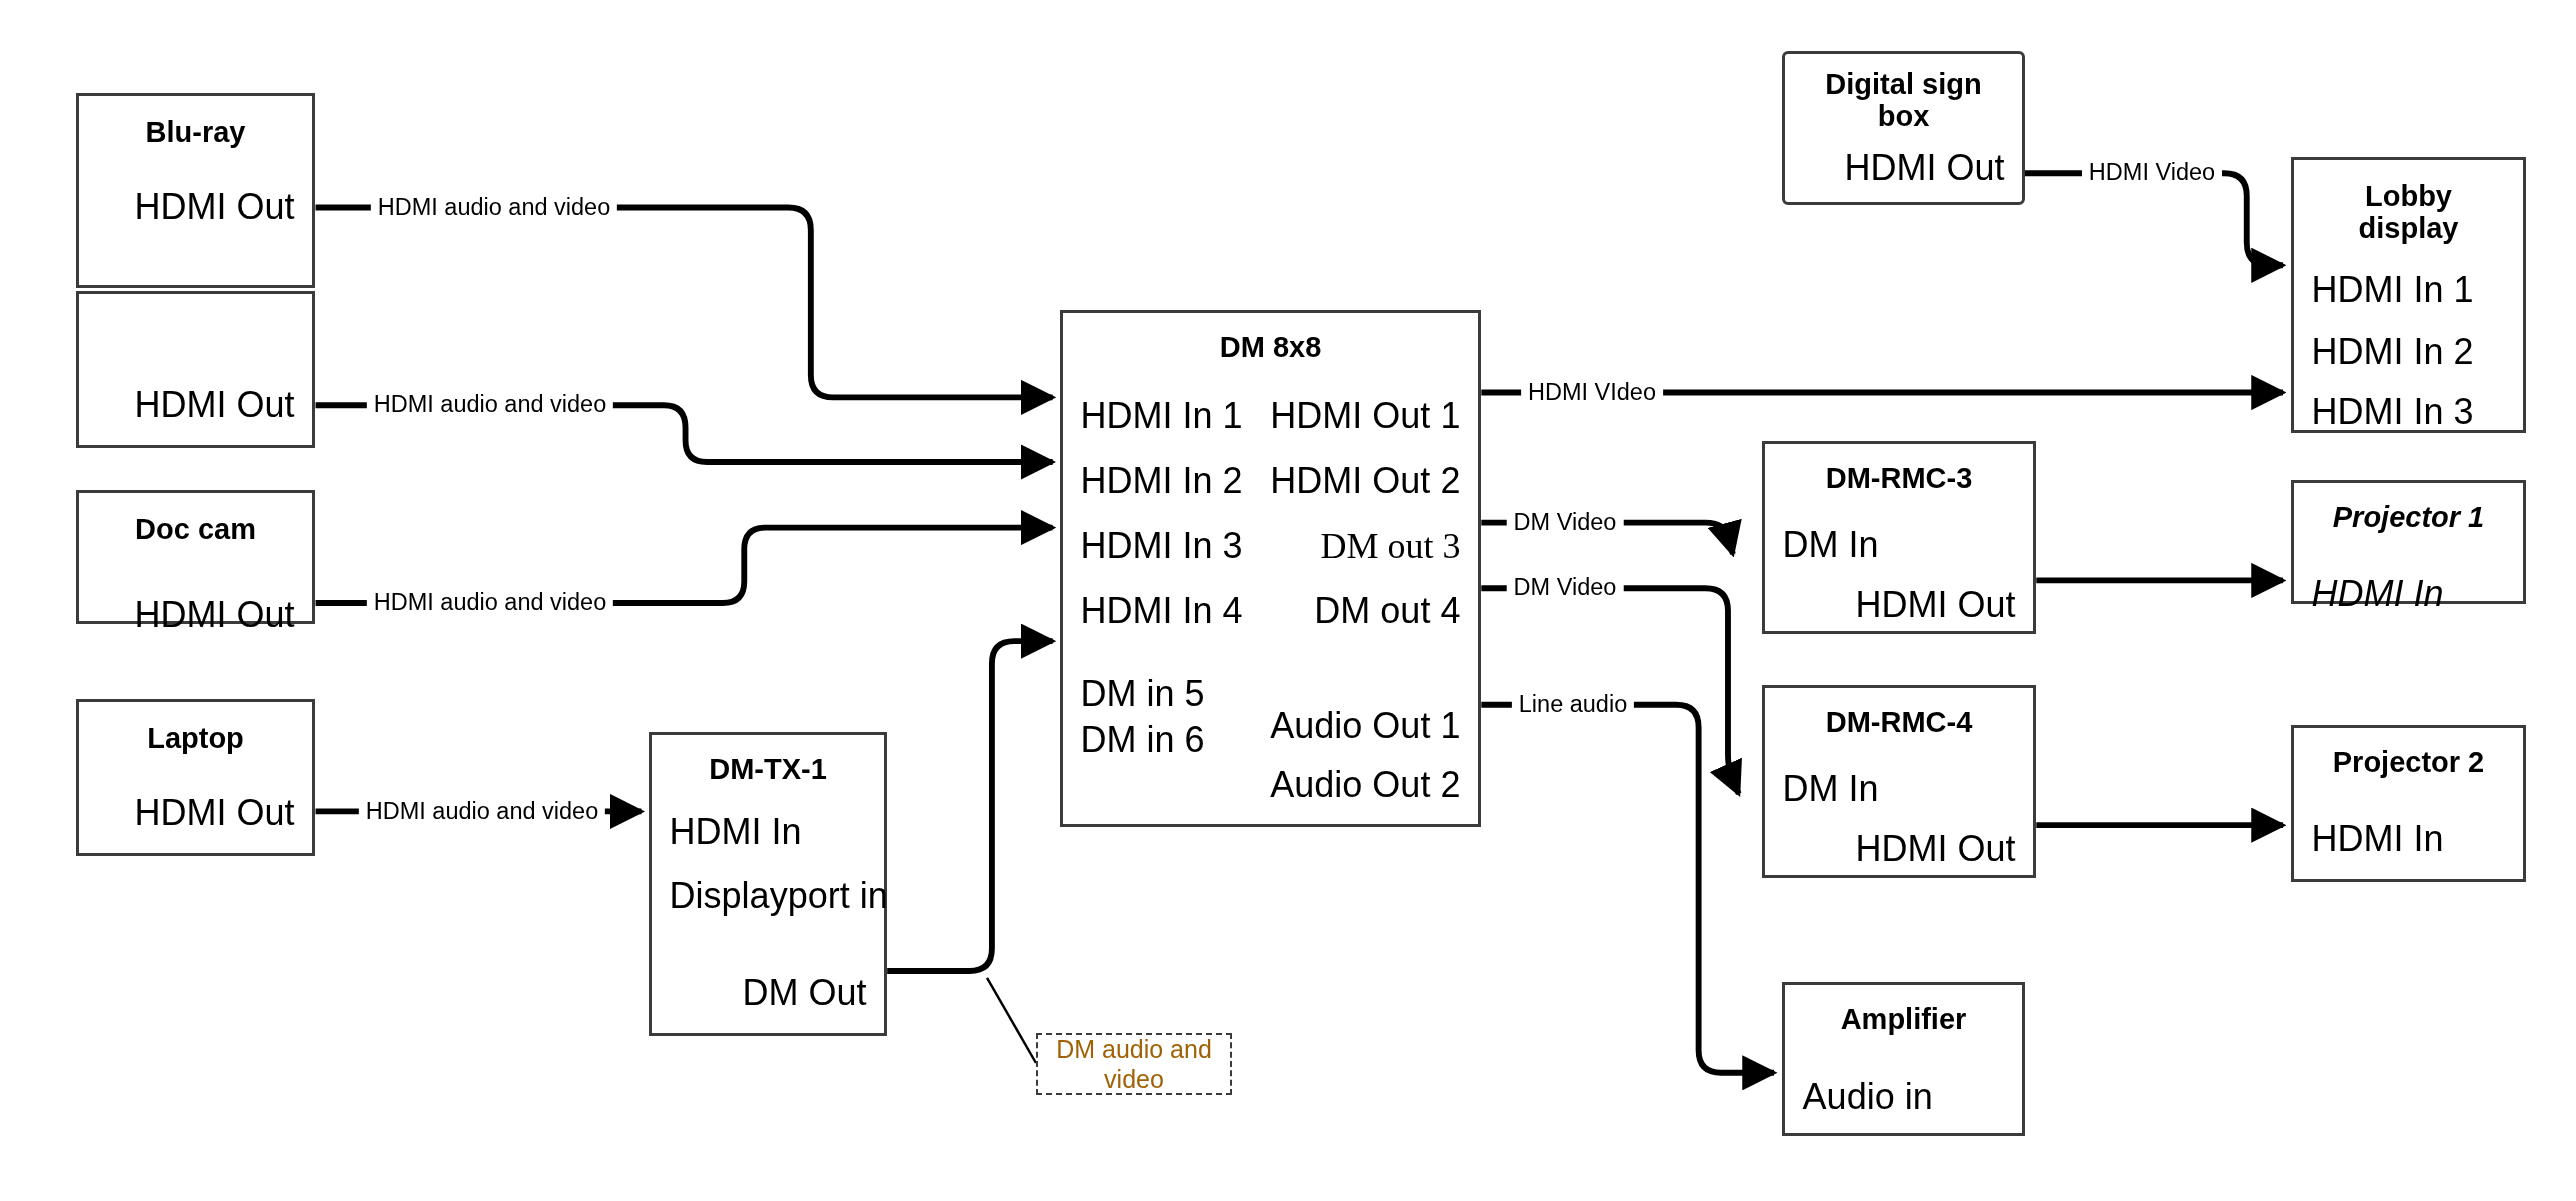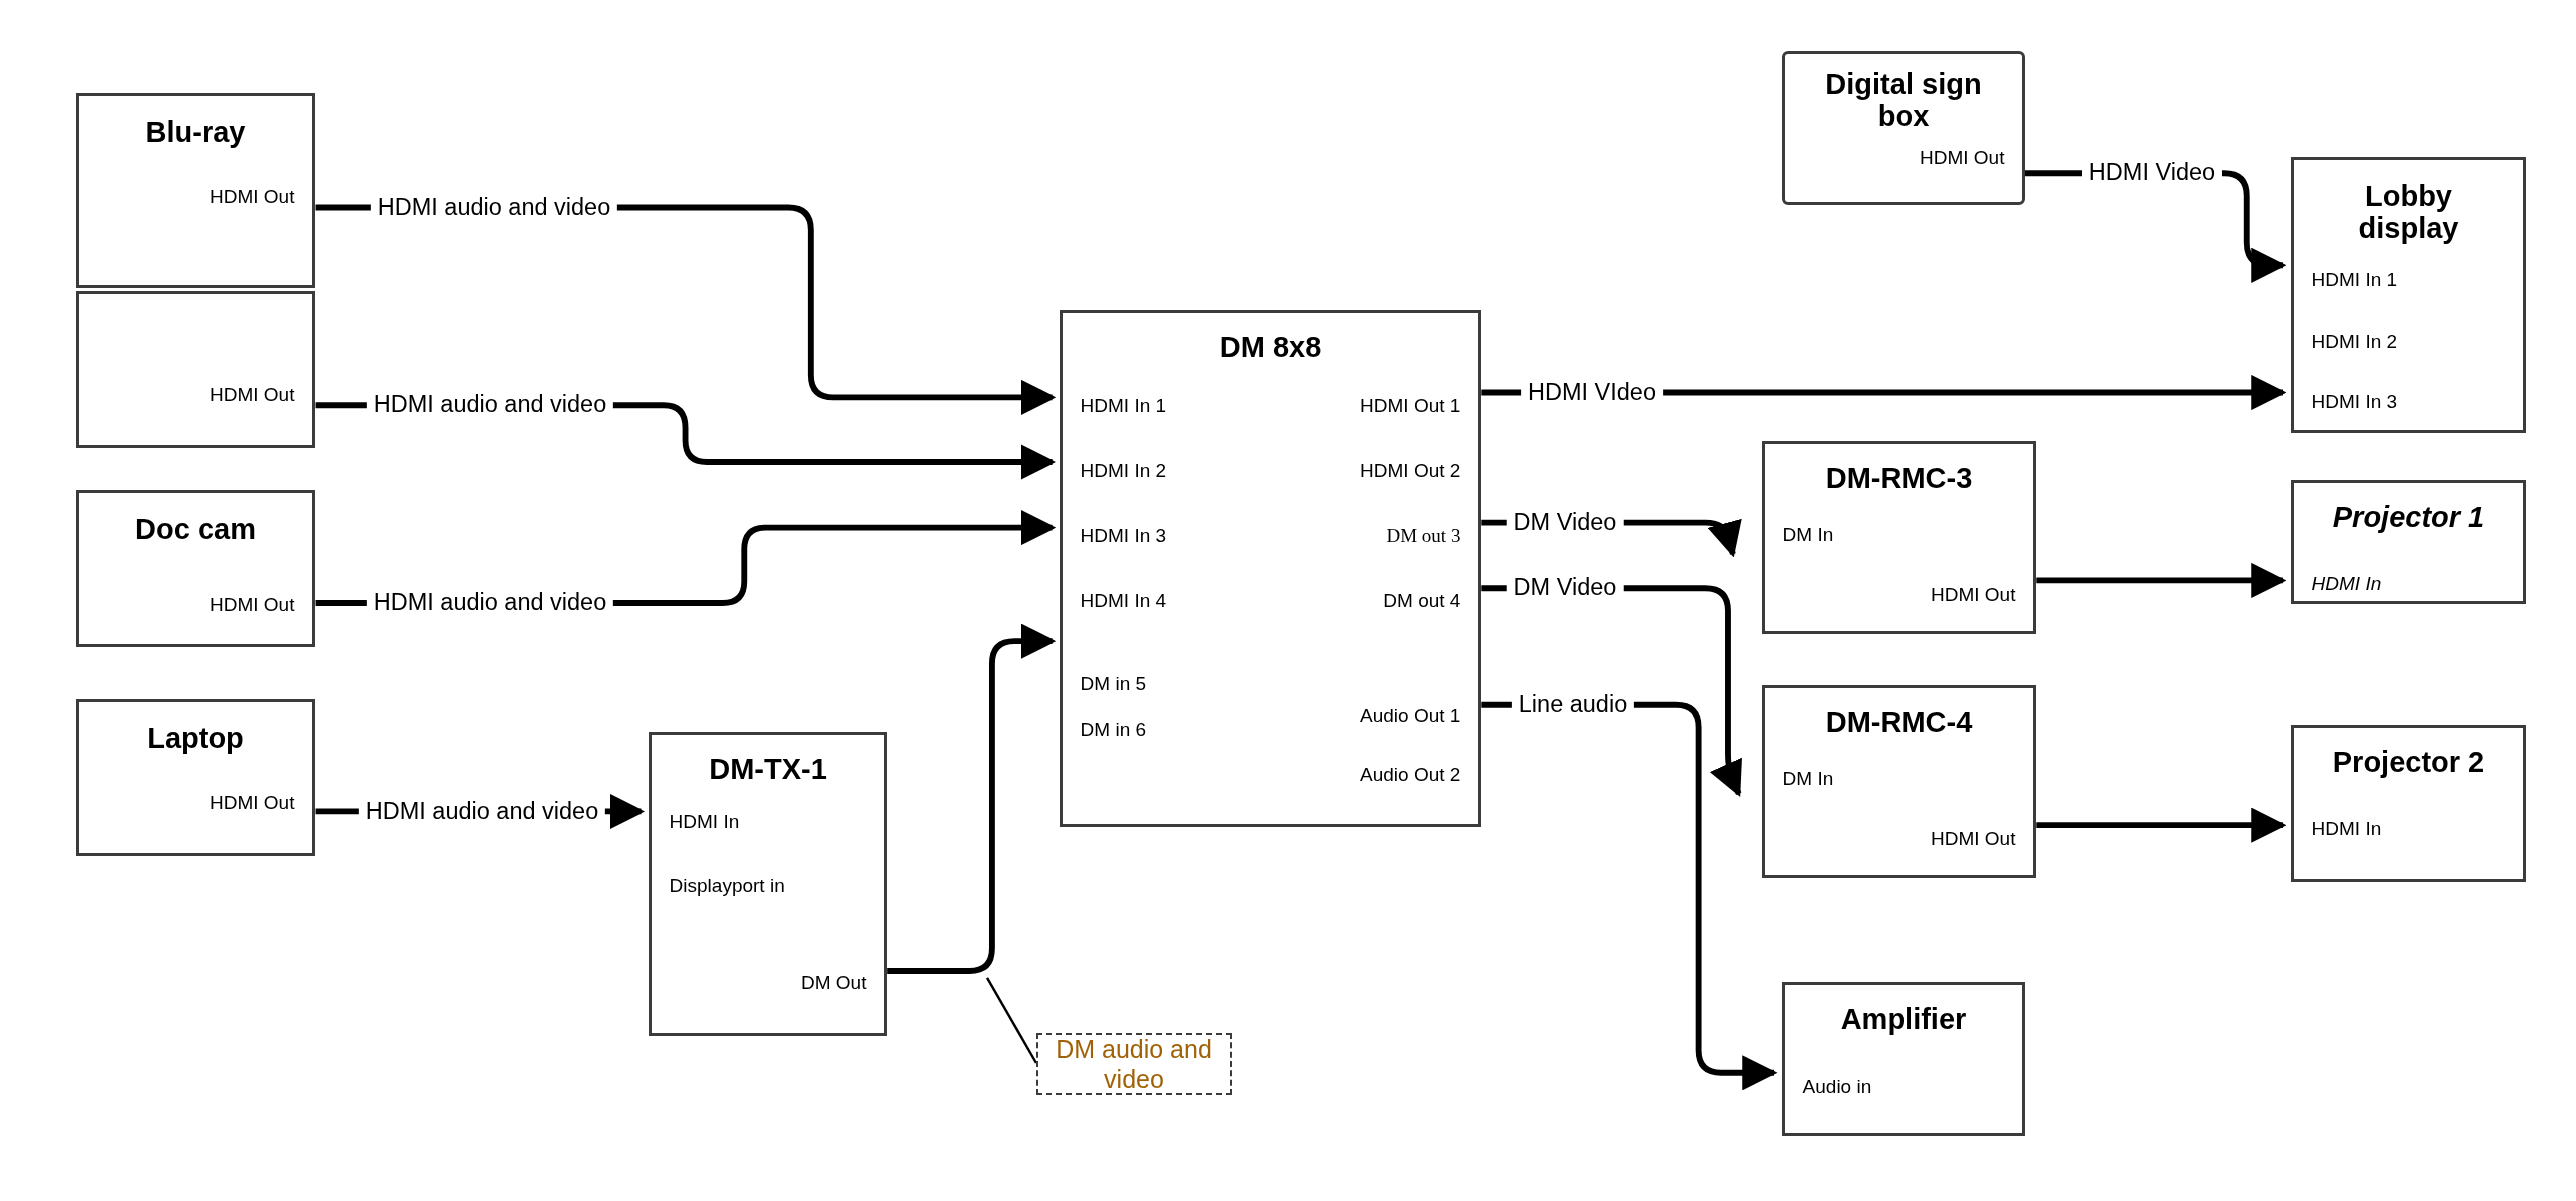--- a/index.html
+++ b/index.html
@@ -33,21 +33,21 @@
     position: absolute;
     left: 0; right: 0;
     text-align: center;
     font-weight: bold;
     font-size: 29px;
     color: #000000;
     line-height: 1.12;
   }
   .port {
     position: absolute;
-    font-size: 19px;
+    font-size: 36px;
     color: #000000;
     white-space: nowrap;
   }
   .port.left  { left: 17.6px; text-align: left; }
   .port.right { right: 17.6px; text-align: right; }
   .wire-label {
     position: absolute;
     font-size: 23.5px;
     color: #000000;
     white-space: nowrap;
@@ -110,21 +110,21 @@
   </svg>
 
   <div id="nodes-layer">
       <div class="node" style="left: 76px; top: 93px; width: 239px; height: 195px;">
         <div class="node-title" style="top: 19.6px; white-space: pre-line;">Blu-ray</div>
         <div class="port right" style="top: 90px;">HDMI Out</div>
       </div>
       <div class="node" style="left: 76px; top: 291px; width: 239px; height: 157px;">
         <div class="port right" style="top: 90px;">HDMI Out</div>
       </div>
-      <div class="node" style="left: 76px; top: 490px; width: 239px; height: 157px;">
+      <div class="node" style="left: 76px; top: 490px; width: 239px; height: 134px;">
         <div class="node-title" style="top: 19.6px; white-space: pre-line;">Doc cam</div>
         <div class="port right" style="top: 101px;">HDMI Out</div>
       </div>
       <div class="node" style="left: 76px; top: 699px; width: 239px; height: 157px;">
         <div class="node-title" style="top: 19.6px; white-space: pre-line;">Laptop</div>
         <div class="port right" style="top: 90px;">HDMI Out</div>
       </div>
       <div class="node" style="left: 649px; top: 732px; width: 238px; height: 304px;">
         <div class="node-title" style="top: 17.6px; white-space: pre-line;">DM-TX-1</div>
         <div class="port left" style="top: 76px;">HDMI In</div>

